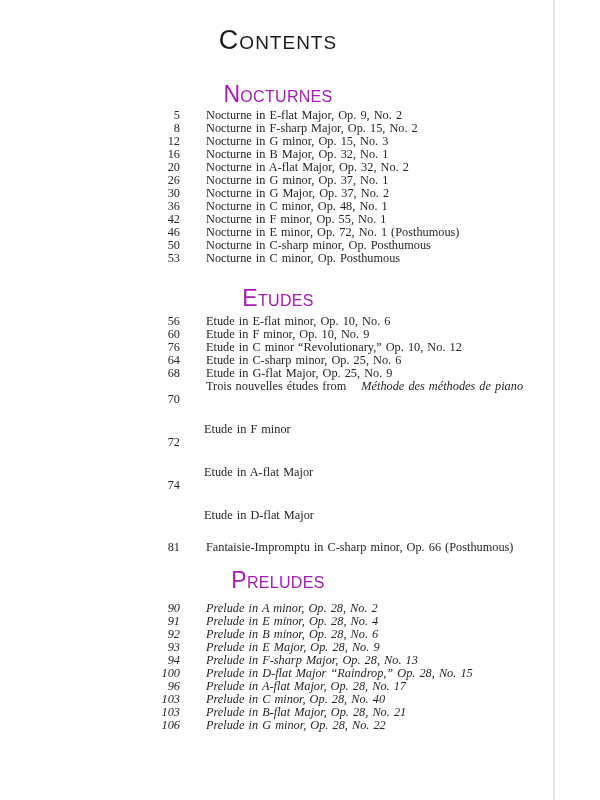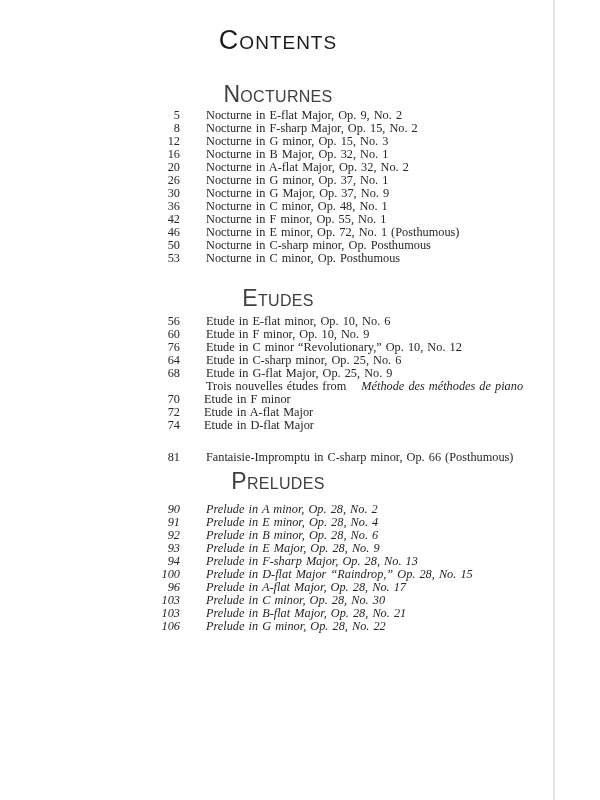--- a/index.html
+++ b/index.html
@@ -37,47 +37,47 @@
 
   .section-heading {
     margin: 0;
     text-align: center;
     font-family: "Liberation Sans", sans-serif;
     font-variant: small-caps;
     font-weight: 400;
     font-size: 23px;
     line-height: 23px;
     letter-spacing: 0.3px;
-    color: #404040;
+    color: #a21caf;
   }
 
   .heading-nocturnes { margin-top: 29px; }
   .heading-etudes    { margin-top: 22px; }
-  .heading-preludes  { margin-top: 6px; }
+  .heading-preludes  { margin-top: 15px; }
 
   .rows {
     font-family: "Liberation Serif", serif;
     font-size: 12.3px;
     line-height: 13px;
     word-spacing: 1px;
     color: #262626;
   }
   .rows-nocturnes { margin-top: 3px; }
   .rows-etudes    { margin-top: 5px; }
   .rows-fantaisie { margin-top: 19px; }
   .rows-preludes  { margin-top: 10px; font-style: italic; }
 
   .row { display: flex; }
   .num {
     flex: 0 0 180px;
     width: 180px;
     text-align: right;
   }
   .title { padding-left: 26px; white-space: nowrap; }
-  .row.indent .title { padding-left: 24px; }
+  .row.indent .title { padding-left: 24px; margin-top: 30px; }
   .title i { font-style: italic; margin-left: 11px; }
 </style>
 </head>
 <body>
 
 <div class="sheet">
   <div class="content">
 
     <h1 class="toc-title">Contents</h1>
 
@@ -103,21 +103,21 @@
           <div class="row">
             <span class="num">20</span>
             <span class="title">Nocturne in A-flat Major, Op. 32, No. 2</span>
           </div>
           <div class="row">
             <span class="num">26</span>
             <span class="title">Nocturne in G minor, Op. 37, No. 1</span>
           </div>
           <div class="row">
             <span class="num">30</span>
-            <span class="title">Nocturne in G Major, Op. 37, No. 9</span>
+            <span class="title">Nocturne in G Major, Op. 37, No. 2</span>
           </div>
           <div class="row">
             <span class="num">36</span>
             <span class="title">Nocturne in C minor, Op. 48, No. 1</span>
           </div>
           <div class="row">
             <span class="num">42</span>
             <span class="title">Nocturne in F minor, Op. 55, No. 1</span>
           </div>
           <div class="row">
@@ -212,21 +212,21 @@
           <div class="row">
             <span class="num">100</span>
             <span class="title">Prelude in D-flat Major “Raindrop,” Op. 28, No. 15</span>
           </div>
           <div class="row">
             <span class="num">96</span>
             <span class="title">Prelude in A-flat Major, Op. 28, No. 17</span>
           </div>
           <div class="row">
             <span class="num">103</span>
-            <span class="title">Prelude in C minor, Op. 28, No. 30</span>
+            <span class="title">Prelude in C minor, Op. 28, No. 40</span>
           </div>
           <div class="row">
             <span class="num">103</span>
             <span class="title">Prelude in B-flat Major, Op. 28, No. 21</span>
           </div>
           <div class="row">
             <span class="num">106</span>
             <span class="title">Prelude in G minor, Op. 28, No. 22</span>
           </div>
         </div>

